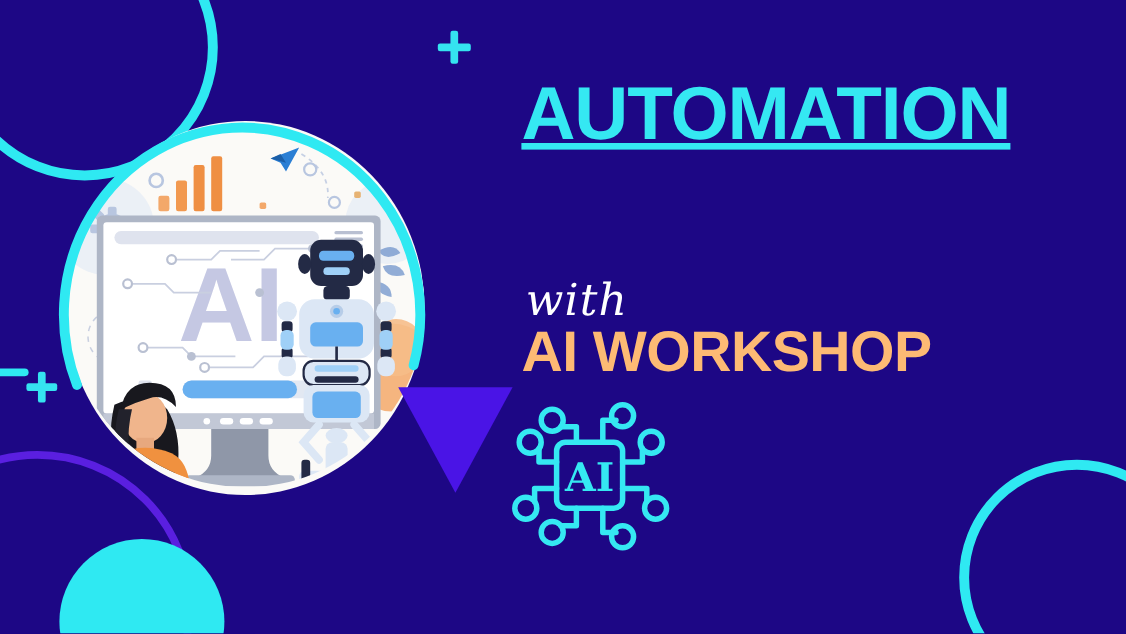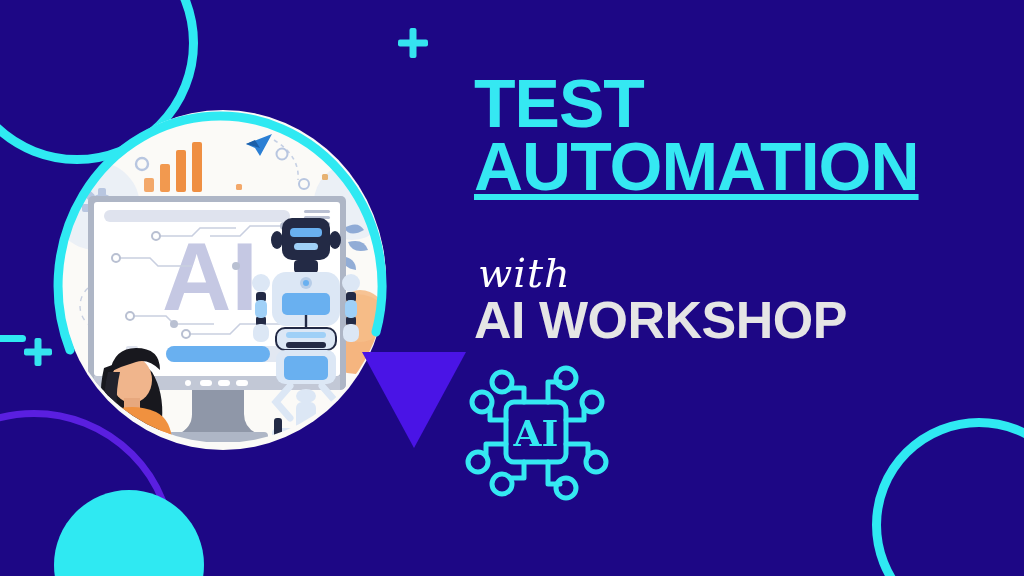--- a/index.html
+++ b/index.html
@@ -44,21 +44,21 @@
   #hl1{font-size:68px;}
   #hl2{font-size:68px;text-decoration:underline;}
   #with{
     position:absolute;left:478px;top:250px;
     color:#ffffff;font-size:40px;
     font-family:"DejaVu Serif",serif;font-style:italic;font-weight:400;
     letter-spacing:1px;
   }
   #subline{
     position:absolute;left:474px;top:290px;
-    color:#e5e5e5;font-size:52px;font-weight:700;letter-spacing:-.5px;
+    color:#fdba74;font-size:52px;font-weight:700;letter-spacing:-.5px;
     font-family:"Liberation Sans",sans-serif;
   }
   #chip{position:absolute;left:462px;top:358px;width:148px;height:148px;}
 </style>
 </head>
 <body>
 
 <div id="stage">
 
   <div class="ring" id="ring-tl"></div>
@@ -265,21 +265,20 @@
     </div>
 
     <svg id="illus-arc" viewBox="0 0 350 364">
       <path d="M24 250 A 162 170 0 1 1 330 232" fill="none" stroke="#2fe9f2" stroke-width="9" stroke-linecap="round"></path>
     </svg>
   </div>
 
   <div id="tri-violet"></div>
 
   <div id="headline">
-    <div class="hl-line" id="hl1">TEST</div>
     <div class="hl-line" id="hl2">AUTOMATION</div>
   </div>
 
   <div id="with">with</div>
 
   <div id="subline">AI WORKSHOP</div>
 
   <div id="chip">
     <svg viewBox="0 0 148 148" width="148" height="148">
       <g fill="none" stroke="#35e8f2" stroke-width="5" stroke-linecap="round" stroke-linejoin="round">

